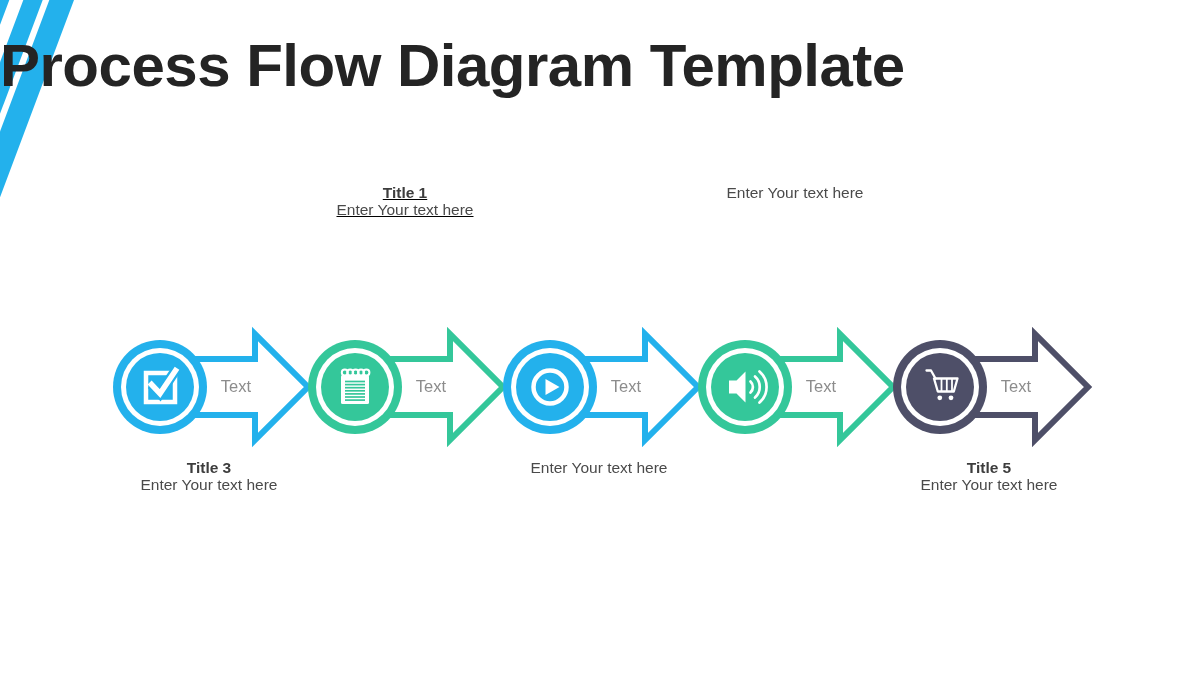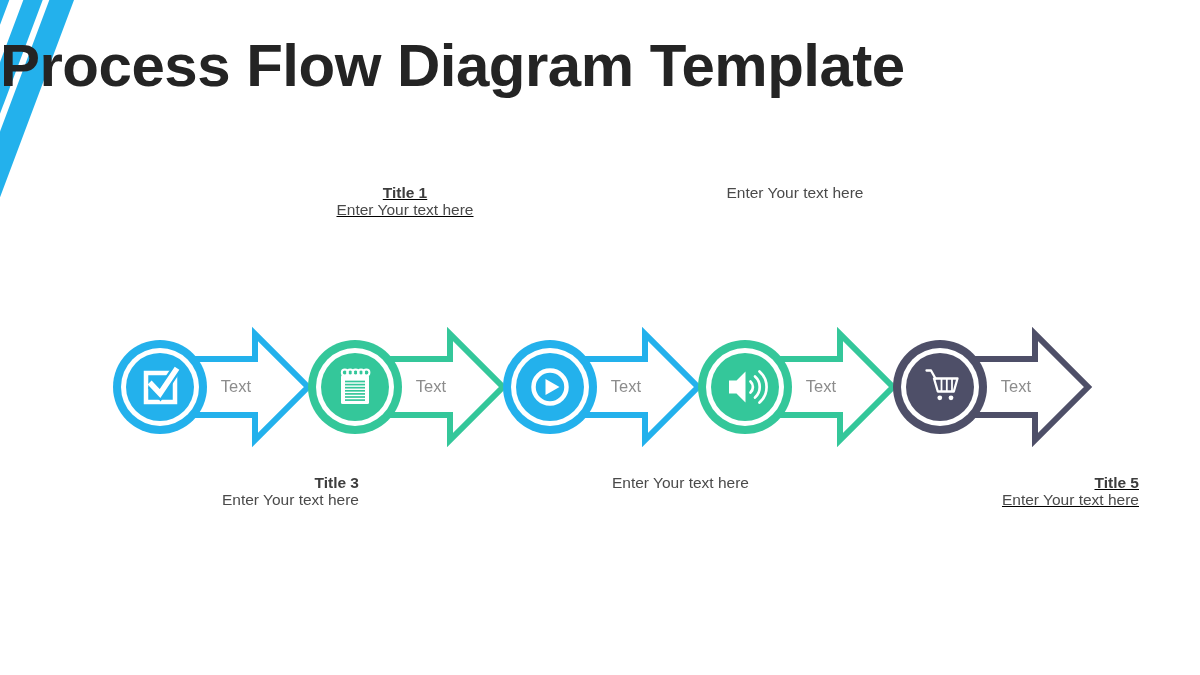--- a/index.html
+++ b/index.html
@@ -33,21 +33,21 @@
     font-size:60px;font-weight:bold;line-height:52px;
     letter-spacing:-0.5px;color:var(--c-title_text);
   }
   .caption{
     position:absolute;width:300px;transform:translateX(-50%);
     text-align:center;
   }
   .cap-title{font-size:15.5px;font-weight:bold;color:var(--c-caption_title);line-height:17px;}
   .cap-body{font-size:15.5px;color:var(--c-caption_body);line-height:17px;}
   .cap-top{top:184px;}
-  .cap-bottom{top:474px;text-align:right;}
+  .cap-bottom{top:459px;}
 </style>
 </head>
 <body>
 
 <div class="stage">
 
   <svg width="1200" height="675" viewBox="0 0 1200 675">
 
     <g>
       <polygon class="f-blue" points="-40,0 9.3,0 -76.95,230 -126.25,230"></polygon>
@@ -145,18 +145,18 @@
     <div class="cap-body">Enter Your text here</div>
   </div>
 
   <div class="caption cap-bottom" style="left:209px;">
     <div class="cap-title">Title 3</div>
     <div class="cap-body">Enter Your text here</div>
   </div>
   <div class="caption cap-bottom" style="left:599px;">
     <div class="cap-body">Enter Your text here</div>
   </div>
-  <div class="caption cap-bottom" style="left:989px;text-decoration:underline;">
+  <div class="caption cap-bottom" style="left:989px;">
     <div class="cap-title">Title 5</div>
     <div class="cap-body">Enter Your text here</div>
   </div>
 
 </div>
 
 </body></html>

